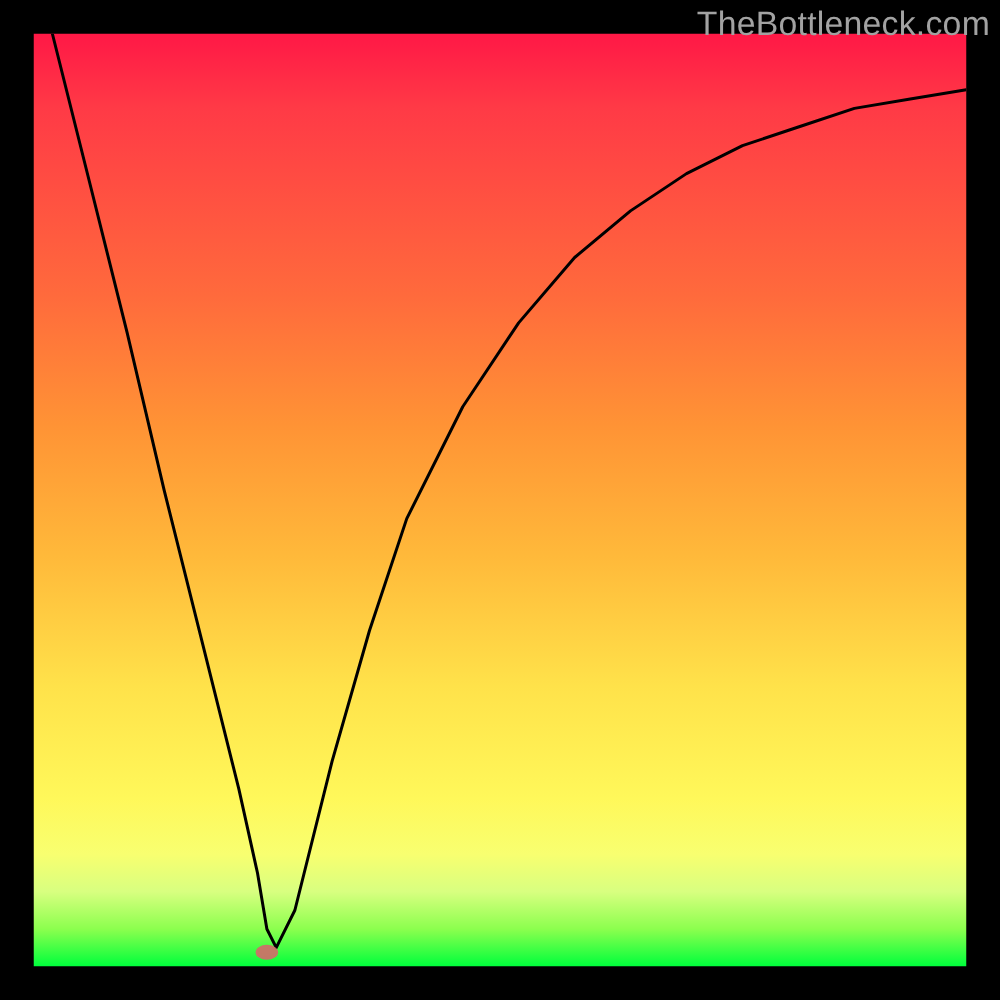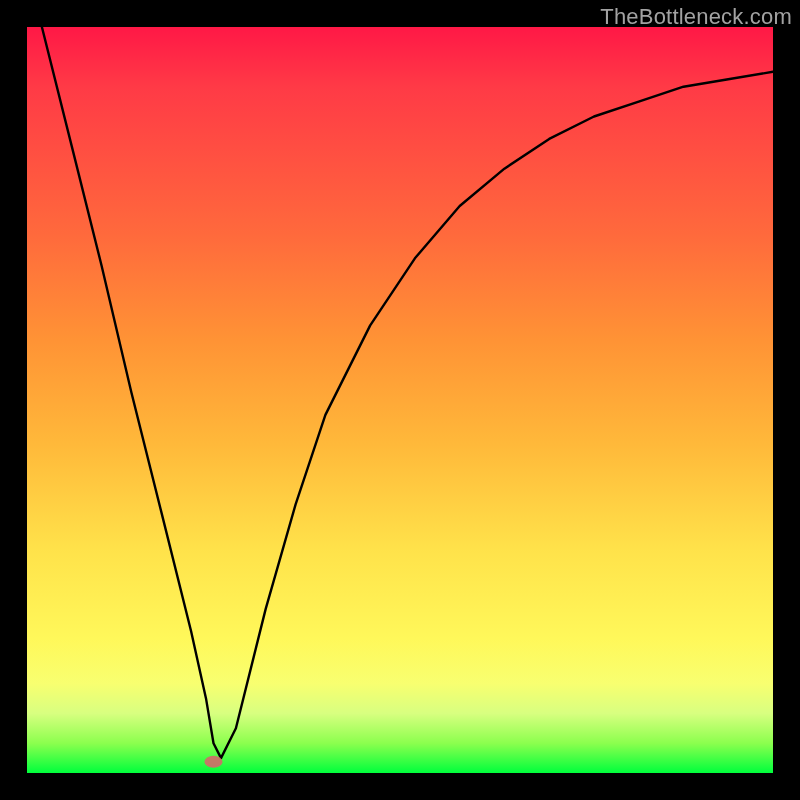--- a/index.html
+++ b/index.html
@@ -44,21 +44,21 @@
     top: 27px;
     width: 746px;
     height: 746px;
     pointer-events: none;
   }
   .watermark {
     position: absolute;
     top: 4px;
     right: 8px;
     color: #a2a2a2;
-    font-size: 22px;
+    font-size: 27px;
     letter-spacing: 0.2px;
   }
 </style>
 </head>
 <body>
 
 <div class="stage">
 
   <div class="plot-area"></div>
 

